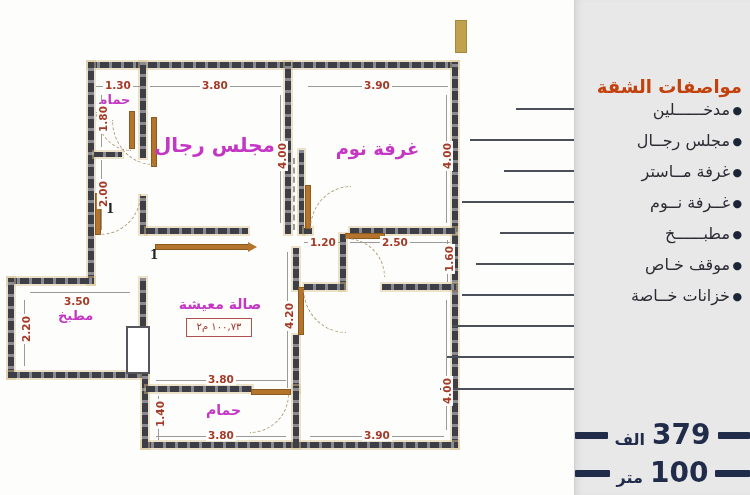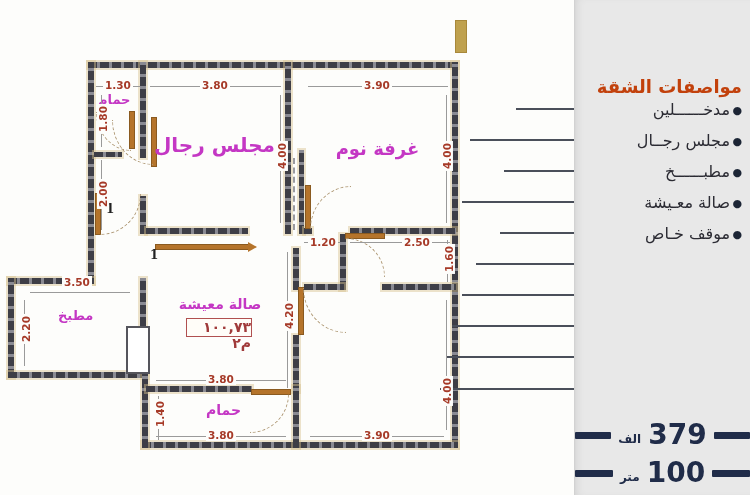--- a/index.html
+++ b/index.html
@@ -15,21 +15,21 @@
   .sb-sub{position:absolute;top:76px;right:8px;left:6px;direction:rtl;text-align:right;
           font-size:18px;font-weight:bold;color:#c2410c;}
   #spec-list{position:absolute;top:94px;right:8px;left:0;margin:0;padding:0;list-style:none;direction:rtl;}
   #spec-list li{height:31px;line-height:31px;font-size:16px;color:#2b2b33;text-align:right;
                 white-space:nowrap;}
   #spec-list .bullet{display:inline-block;width:12px;color:#1c2535;font-size:11px;vertical-align:1px;}
   .price-row{position:absolute;right:0;left:0;height:34px;direction:rtl;display:flex;
              align-items:center;justify-content:center;gap:7px;color:#202c49;}
   .price-row .bar{width:48px;height:7px;background:#202c49;border-radius:1px;}
   .price-row .val{font-size:28px;font-weight:bold;line-height:30px;}
-  .price-row .unit{font-size:12px;font-weight:bold;margin-top:8px;}
+  .price-row .unit{font-size:16px;font-weight:bold;margin-top:8px;}
   #price1{top:418px;} #price2{top:456px;}
 
   
   .connector{position:absolute;height:2px;background:#4a4f5a;}
 
   
   #plan-title{position:absolute;top:18px;right:297px;width:150px;direction:rtl;text-align:right;
               font-size:25px;font-weight:bold;color:#161616;}
   #gold-bar{position:absolute;top:20px;left:455px;width:10px;height:31px;background:#bfa14e;
             border:1px solid #a8883a;}
@@ -41,22 +41,22 @@
   .wall.v{background:repeating-linear-gradient(0deg,#3e3e46 0 9px,#8a8a92 9px 12px);}
   .col-rect{position:absolute;border:2px solid #55555c;background:#fff;}
   .shaft{position:absolute;border-left:2px dashed #9a9aa0;}
 
   .room-label{position:absolute;color:#c437c4;font-weight:bold;direction:rtl;text-align:center;
               white-space:nowrap;}
   .dim{position:absolute;color:#a63a28;font-size:10.5px;font-weight:bold;background:#fdfdfb;
        padding:0 2px;white-space:nowrap;z-index:3;}
   .dim.v{transform:rotate(-90deg);transform-origin:center;}
   .dimline{position:absolute;background:#9a9a9a;z-index:2;}
-  .area-box{position:absolute;border:1.5px solid #b05050;color:#a03a3a;font-size:14px;
-            font-weight:bold;direction:rtl;line-height:16px;background:#fffdf8;}
+  .area-box{position:absolute;border:1.5px solid #b05050;color:#a03a3a;font-size:10px;
+            font-weight:normal;direction:rtl;text-align:center;line-height:16px;background:#fffdf8;}
   .door-leaf{position:absolute;background:#b5742b;box-shadow:0 0 0 1px #8a5a20;}
   .arrowhead{position:absolute;width:0;height:0;border-top:5px solid transparent;
              border-bottom:5px solid transparent;border-left:9px solid #b5742b;}
   .arc{position:absolute;z-index:1;}
   .arc.bl{border-left:1.5px dashed #b09a77;border-bottom:1.5px dashed #b09a77;border-radius:0 0 0 100%;}
   .arc.br{border-right:1.5px dashed #b09a77;border-bottom:1.5px dashed #b09a77;border-radius:0 0 100% 0;}
   .arc.tl{border-left:1.5px dashed #b09a77;border-top:1.5px dashed #b09a77;border-radius:100% 0 0 0;}
   .arc.tr{border-right:1.5px dashed #b09a77;border-top:1.5px dashed #b09a77;border-radius:0 100% 0 0;}
   .door-tag{position:absolute;font-family:"DejaVu Serif",serif;font-size:12px;font-weight:bold;color:#222;}
 </style>
@@ -144,24 +144,24 @@
     <div class="dimline" style="left:446px;top:300px;width:1px;height:130px;"></div>
 
     <div class="dim" style="left:103px;top:79px;">1.30</div>
     <div class="dim" style="left:200px;top:79px;">3.80</div>
     <div class="dim" style="left:362px;top:79px;">3.90</div>
     <div class="dim v" style="left:88px;top:113px;">1.80</div>
     <div class="dim v" style="left:88px;top:188px;">2.00</div>
     <div class="dim v" style="left:267px;top:150px;">4.00</div>
     <div class="dim v" style="left:432px;top:150px;">4.00</div>
     <div class="dim" style="left:308px;top:236px;">1.20</div>
-    <div class="dim" style="left:402px;top:236px;">2.50</div>
+    <div class="dim" style="left:380px;top:236px;">2.50</div>
     <div class="dim v" style="left:434px;top:253px;">1.60</div>
     <div class="dim v" style="left:274px;top:310px;">4.20</div>
-    <div class="dim" style="left:62px;top:276px;">3.50</div>
+    <div class="dim" style="left:62px;top:295px;">3.50</div>
     <div class="dim v" style="left:11px;top:323px;">2.20</div>
     <div class="dim" style="left:206px;top:373px;">3.80</div>
     <div class="dim v" style="left:145px;top:408px;">1.40</div>
     <div class="dim" style="left:206px;top:429px;">3.80</div>
     <div class="dim" style="left:362px;top:429px;">3.90</div>
     <div class="dim v" style="left:432px;top:385px;">4.00</div>
   </div>
 
   <div id="gold-bar"></div>
 
@@ -175,23 +175,25 @@
   <div class="connector" style="left:452px;top:325px;width:150px;"></div>
   <div class="connector" style="left:446px;top:356px;width:156px;"></div>
   <div class="connector" style="left:440px;top:388px;width:162px;"></div>
 
   <div id="sidebar">
     <div class="sb-sub">مواصفات الشقة</div>
 
     <ul id="spec-list">
       <li><span class="bullet">●</span><span>مدخــــــلين</span></li>
       <li><span class="bullet">●</span><span>مجلس رجــال</span></li>
+      <li><span class="bullet">●</span><span>غرفة مــاستر</span></li>
+      <li><span class="bullet">●</span><span>غــرفة نــوم</span></li>
       <li><span class="bullet">●</span><span>مطبــــــخ</span></li>
-      <li><span class="bullet">●</span><span>صالة معـيشة</span></li>
       <li><span class="bullet">●</span><span>موقف خـاص</span></li>
+      <li><span class="bullet">●</span><span>خزانات خــاصة</span></li>
     </ul>
 
     <div id="price1" class="price-row">
       <span class="bar"></span>
       <span class="val">379</span>
       <span class="unit">الف</span>
       <span class="bar"></span>
     </div>
     <div id="price2" class="price-row">
       <span class="bar"></span>

